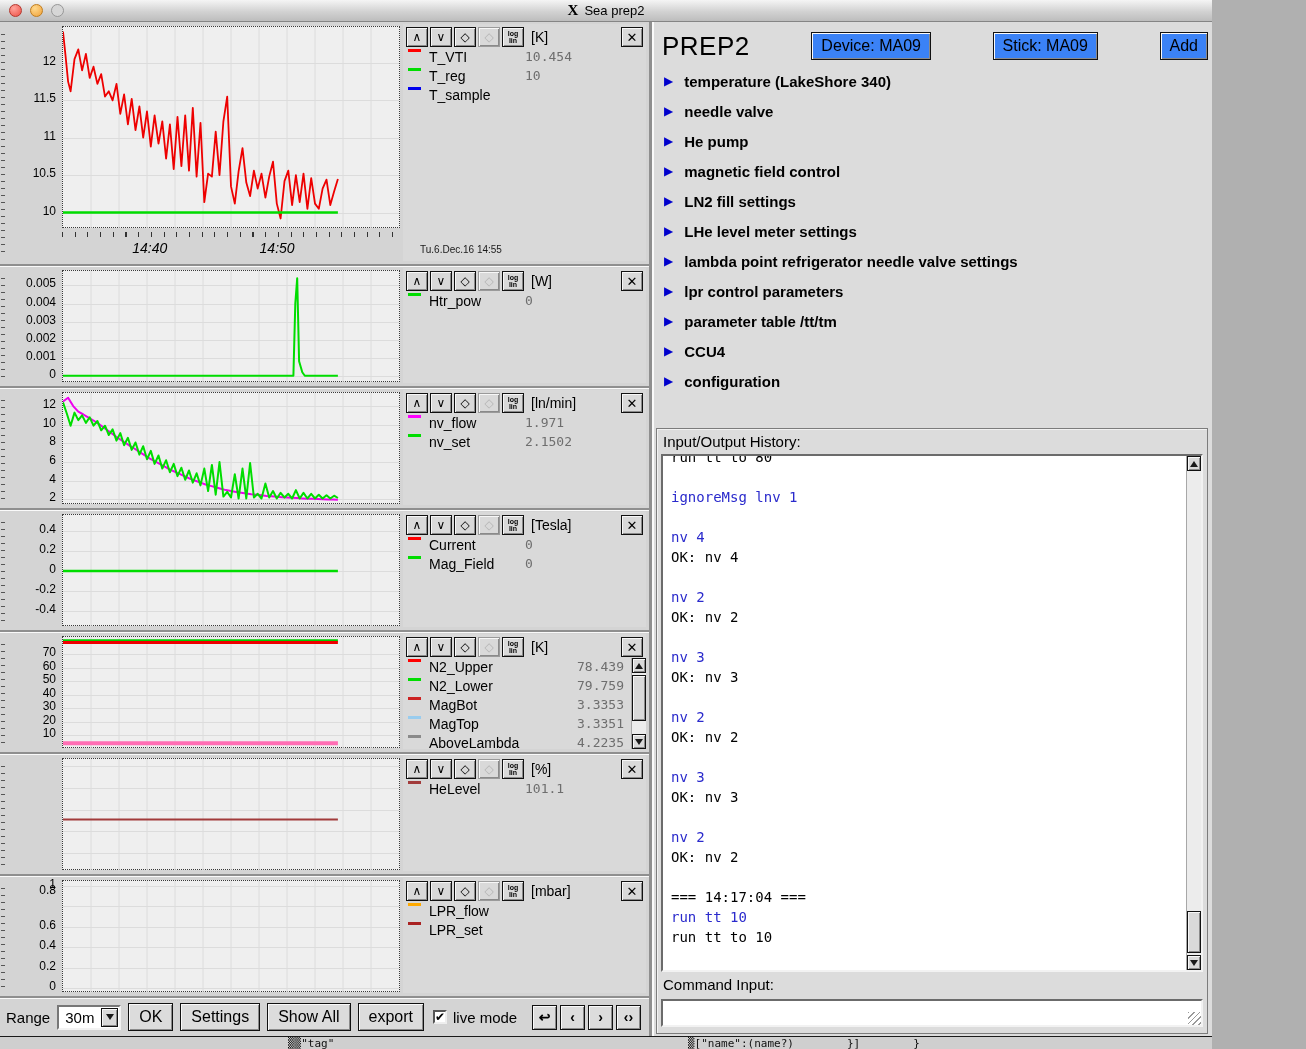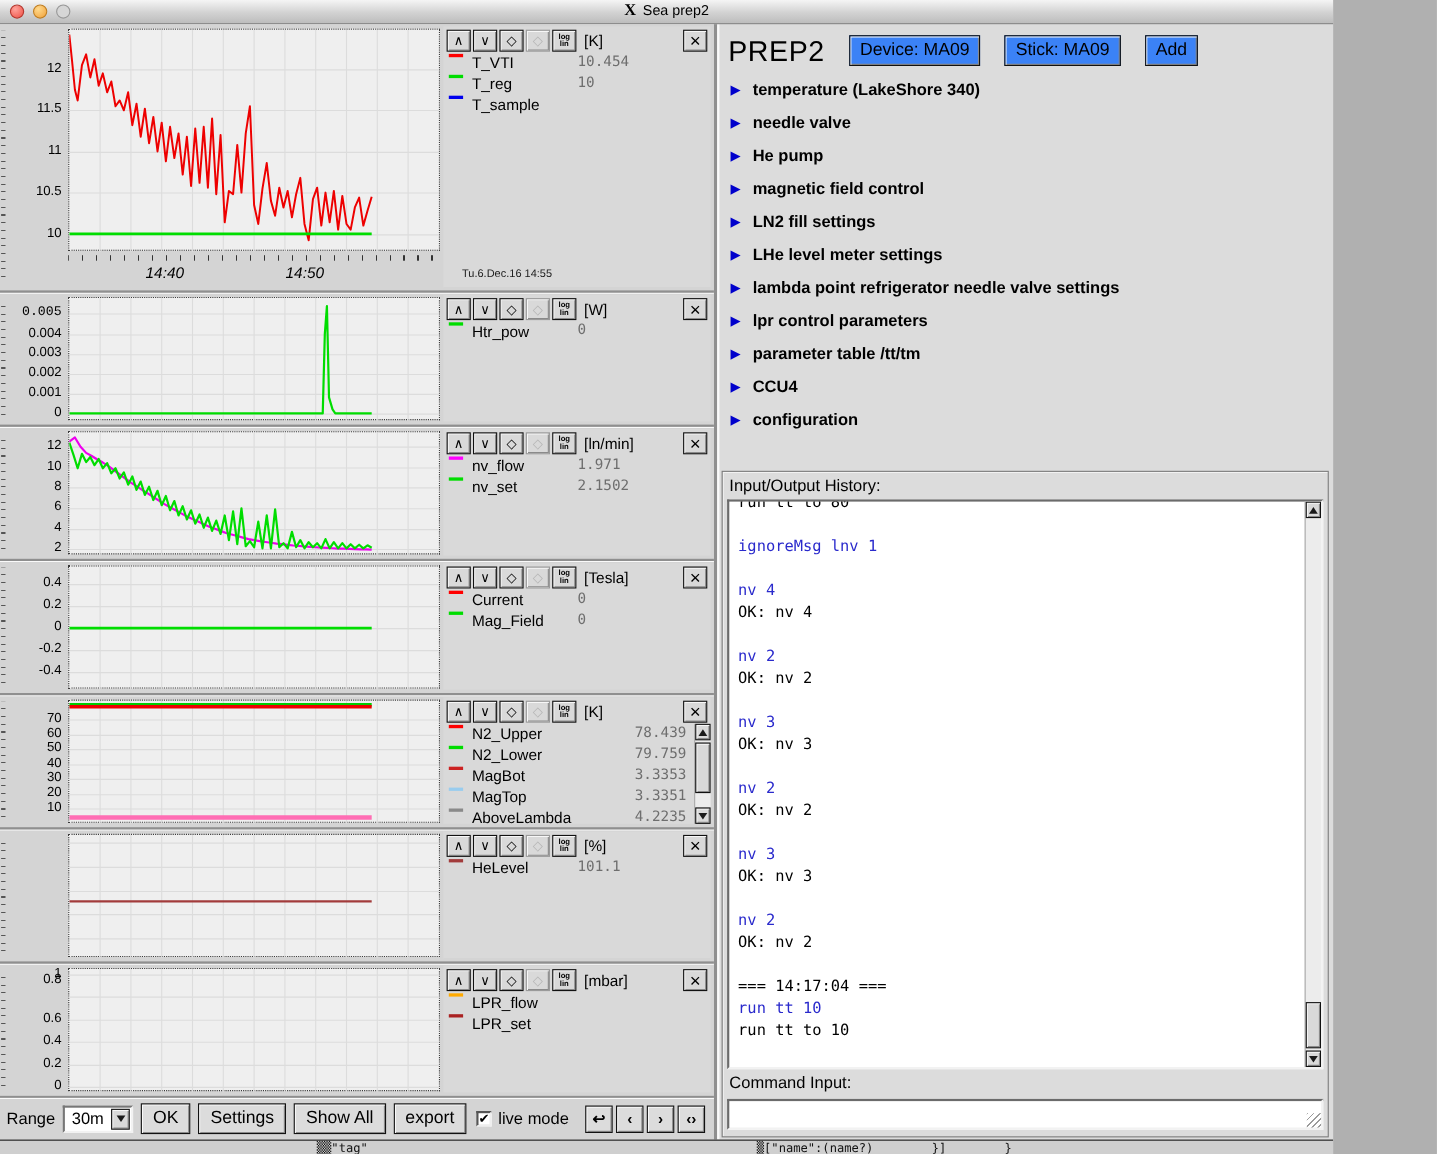--- a/index.html
+++ b/index.html
@@ -58,21 +58,21 @@
   .controls{height:40px;display:flex;align-items:center;gap:7px;padding:0 8px 0 6px;background:#d4d4d4;}
   .ctl-label{font-size:15px;color:#000;}
   .rangebox{display:flex;align-items:center;width:64px;height:25px;background:#fff;border:2px solid;border-color:#777 #f2f2f2 #f2f2f2 #777;position:relative;font-size:15px;padding-left:6px;}
   .rangebox .drop{position:absolute;right:1px;top:1px;bottom:1px;width:17px;background:#d9d9d9;border:1px solid #111;box-shadow:inset 1px 1px 0 #f7f7f7,inset -1px -1px 0 #8a8a8a;display:flex;align-items:center;justify-content:center;}
   .btn95{height:28px;background:#dcdcdc;border:1px solid #111;box-shadow:inset 1px 1px 0 #f9f9f9,inset -1px -1px 0 #8a8a8a;font-size:16px;font-family:"Liberation Sans",sans-serif;color:#000;padding:0 10px;}
   .cbwrap{display:flex;align-items:center;gap:6px;margin-left:2px;}
   .cb{width:14px;height:14px;background:#fff;border:2px solid;border-color:#555 #eee #eee #555;font-size:12px;line-height:10px;text-align:center;color:#000;}
   .navgrp{margin-left:auto;display:flex;gap:3px;}
   .navbtn{width:25px;height:25px;padding:0;font-size:14px;font-weight:bold;display:flex;align-items:center;justify-content:center;}
   
-  .prep-header{display:flex;align-items:center;gap:22px;padding:6px 4px 0 8px;height:42px;}
+  .prep-header{display:flex;align-items:center;gap:22px;padding:6px 4px 0 8px;height:42px;justify-content:space-between;}
   .prep-title{font-size:26px;color:#000;letter-spacing:0.5px;}
   .prep-btn{height:28px;background:#3b82f6;border:1px solid #111;box-shadow:inset 1px 1px 0 #fbfbfb,inset -1px -1px 0 #8a8a8a;font-size:16px;padding:0 9px;font-family:"Liberation Sans",sans-serif;}
   .sections{padding-top:2px;}
   .section-item{display:flex;align-items:center;height:30px;padding-left:10px;}
   .sec-tri{color:#0000cc;font-size:12px;margin-right:11px;}
   .sec-label{font-weight:bold;font-size:15px;color:#000;}
   .io-frame{flex:1;margin:32px 4px 2px 2px;border:1px solid #7c7c7c;box-shadow:inset 1px 1px 0 #f2f2f2;display:flex;flex-direction:column;min-height:0;}
   .io-label,.cmd-label{font-size:15px;color:#000;padding:4px 6px 4px 6px;}
   .term{position:relative;flex:1;margin:0 4px;background:#fff;border:2px solid;border-color:#6b6b6b #f2f2f2 #f2f2f2 #6b6b6b;overflow:hidden;padding:0 6px 0 8px;font-family:"DejaVu Sans Mono",monospace;font-size:14px;line-height:20px;color:#000;}
   .term-line{white-space:pre;height:20px;}
@@ -170,21 +170,21 @@
   <div class="xaxis" style="top: 208px; font-style: italic;">
               <div class="xticks"></div>
               <span class="xlab" style="left: 87.8182px;">14:40</span>
               <span class="xlab" style="left: 215.091px;">14:50</span>
             </div>
             <span class="timestamp" style="left: 420px; top: 222px;">Tu.6.Dec.16 14:55</span>
           </div>
           <div class="plot-row">
     <div class="ruler"></div>
     <div class="gutter">
-              <span class="ylab" style="top: 10.4516px; font-family: Liberation Mono, monospace;">0.005</span>
+              <span class="ylab" style="top: 10.4516px;">0.005</span>
               <span class="ylab" style="top: 28.5161px;">0.004</span>
               <span class="ylab" style="top: 46.5806px;">0.003</span>
               <span class="ylab" style="top: 64.6452px;">0.002</span>
               <span class="ylab" style="top: 82.7097px;">0.001</span>
               <span class="ylab" style="top: 100.774px;">0</span>
             </div>
     <div class="plotbox" style="height: 112px;">
               <svg width="336" height="112">
                 <line x1="28" y1="0" x2="28" y2="112" stroke="#dcdcdc" stroke-width="1"></line>
                 <line x1="56" y1="0" x2="56" y2="112" stroke="#dcdcdc" stroke-width="1"></line>

